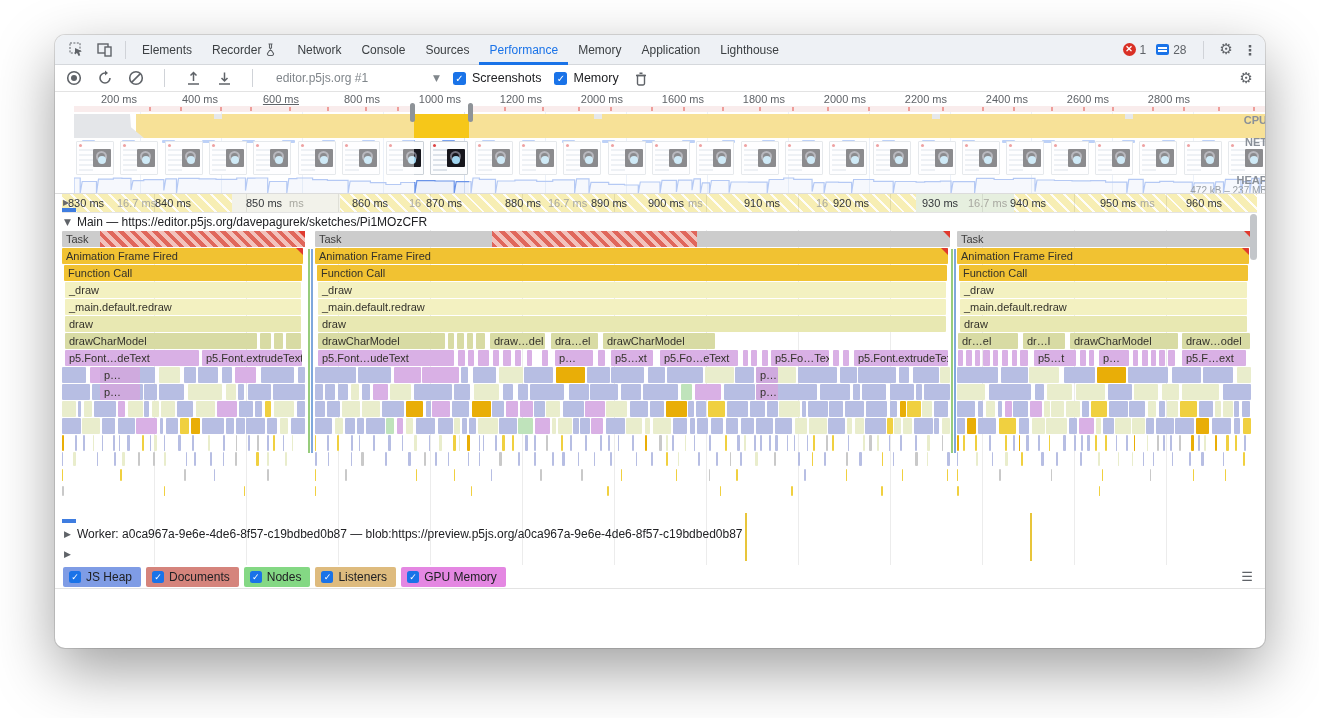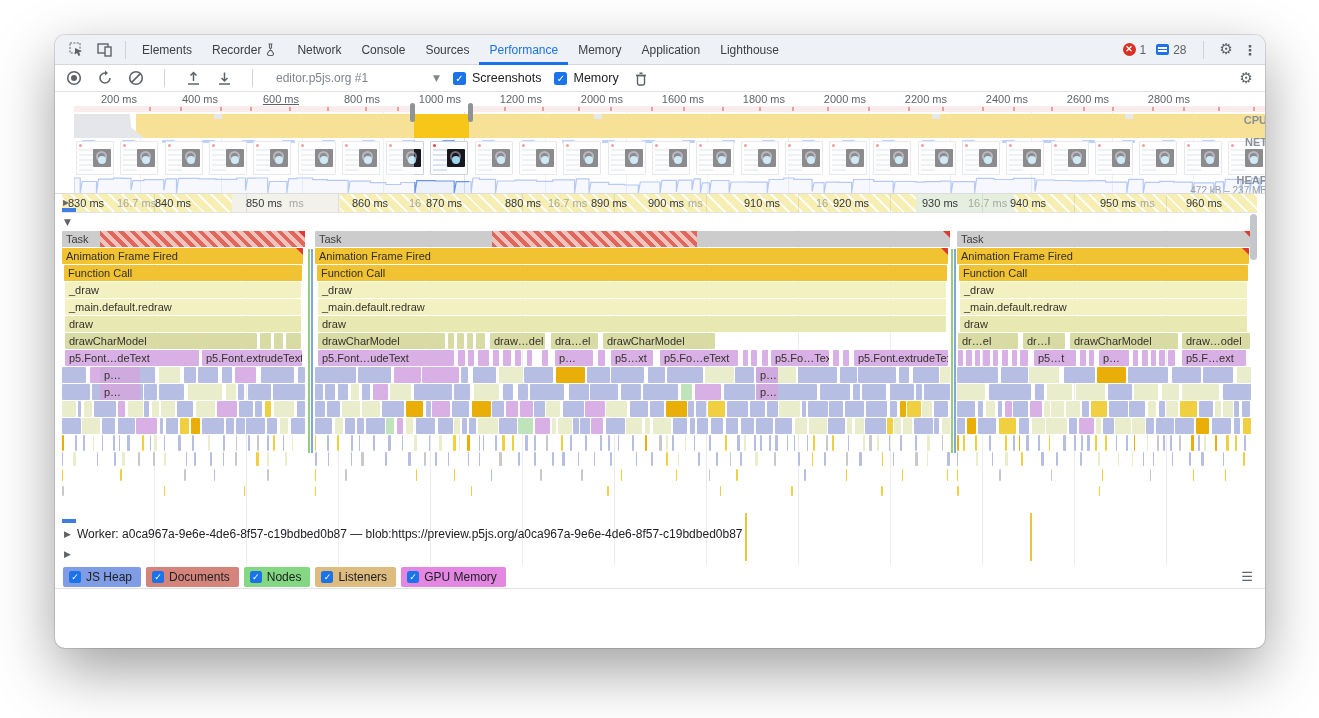--- a/index.html
+++ b/index.html
@@ -621,20 +621,21 @@
         <div class="vgrid" style="left: 460px;"></div>
         <div class="vgrid" style="left: 552px;"></div>
         <div class="vgrid" style="left: 644px;"></div>
         <div class="vgrid" style="left: 736px;"></div>
         <div class="vgrid" style="left: 828px;"></div>
         <div class="vgrid" style="left: 920px;"></div>
         <div class="vgrid" style="left: 1012px;"></div>
         <div class="vgrid" style="left: 1104px;"></div>
         <div class="mainhdr">
           <span class="tri">▼</span>
+          <span>Main — https://editor.p5js.org/davepagurek/sketches/Pi1MOzCFR</span>
         </div>
         <div class="frow" style="top: 18px;">
           <div class="bar c-task" style="left: 0px; width: 243px;">Task</div>
           <div class="hatchbar" style="left: 38px; width: 205px;"></div>
           <div class="cornerdiv" style="left: 236px;"></div>
           <div class="bar c-task" style="left: 253px; width: 635px;">Task</div>
           <div class="hatchbar" style="left: 430px; width: 205px;"></div>
           <div class="cornerdiv" style="left: 881px;"></div>
           <div class="bar c-task corner" style="left: 895px; width: 294px;">Task</div>
         </div>

